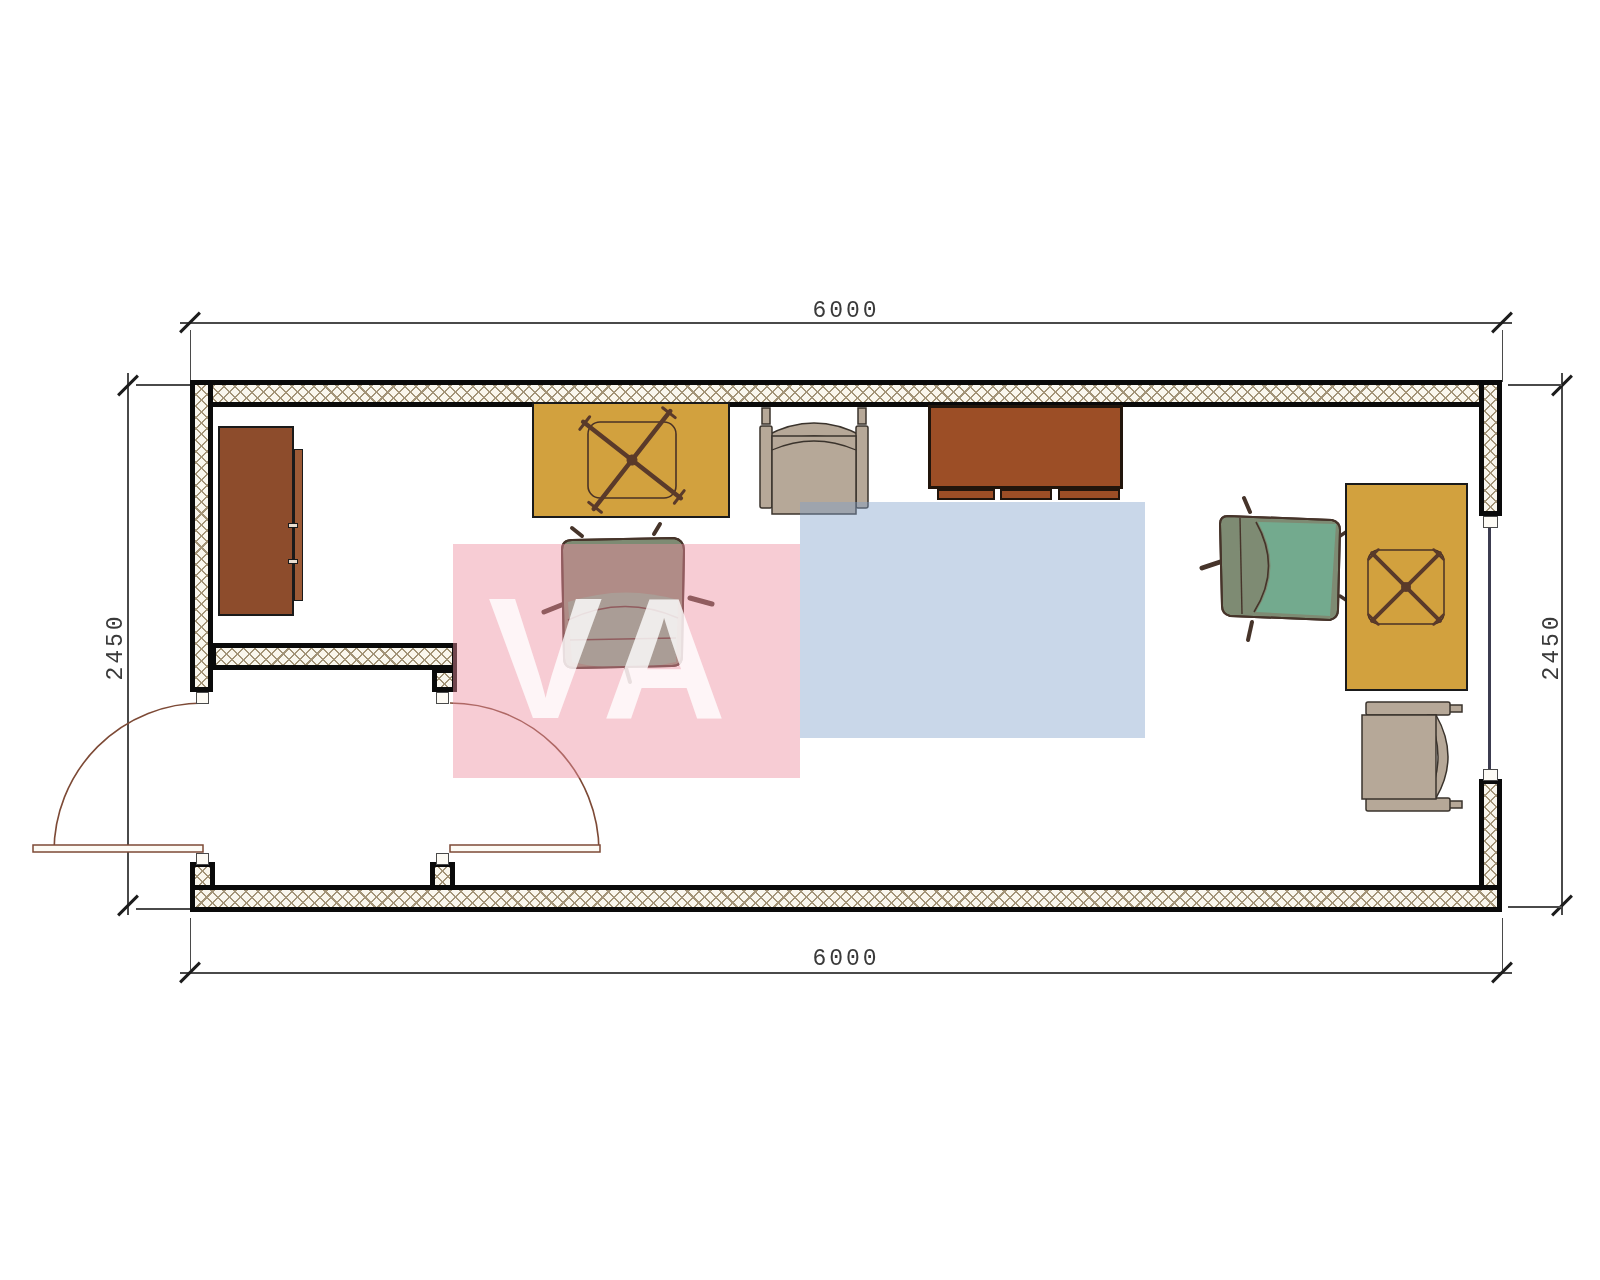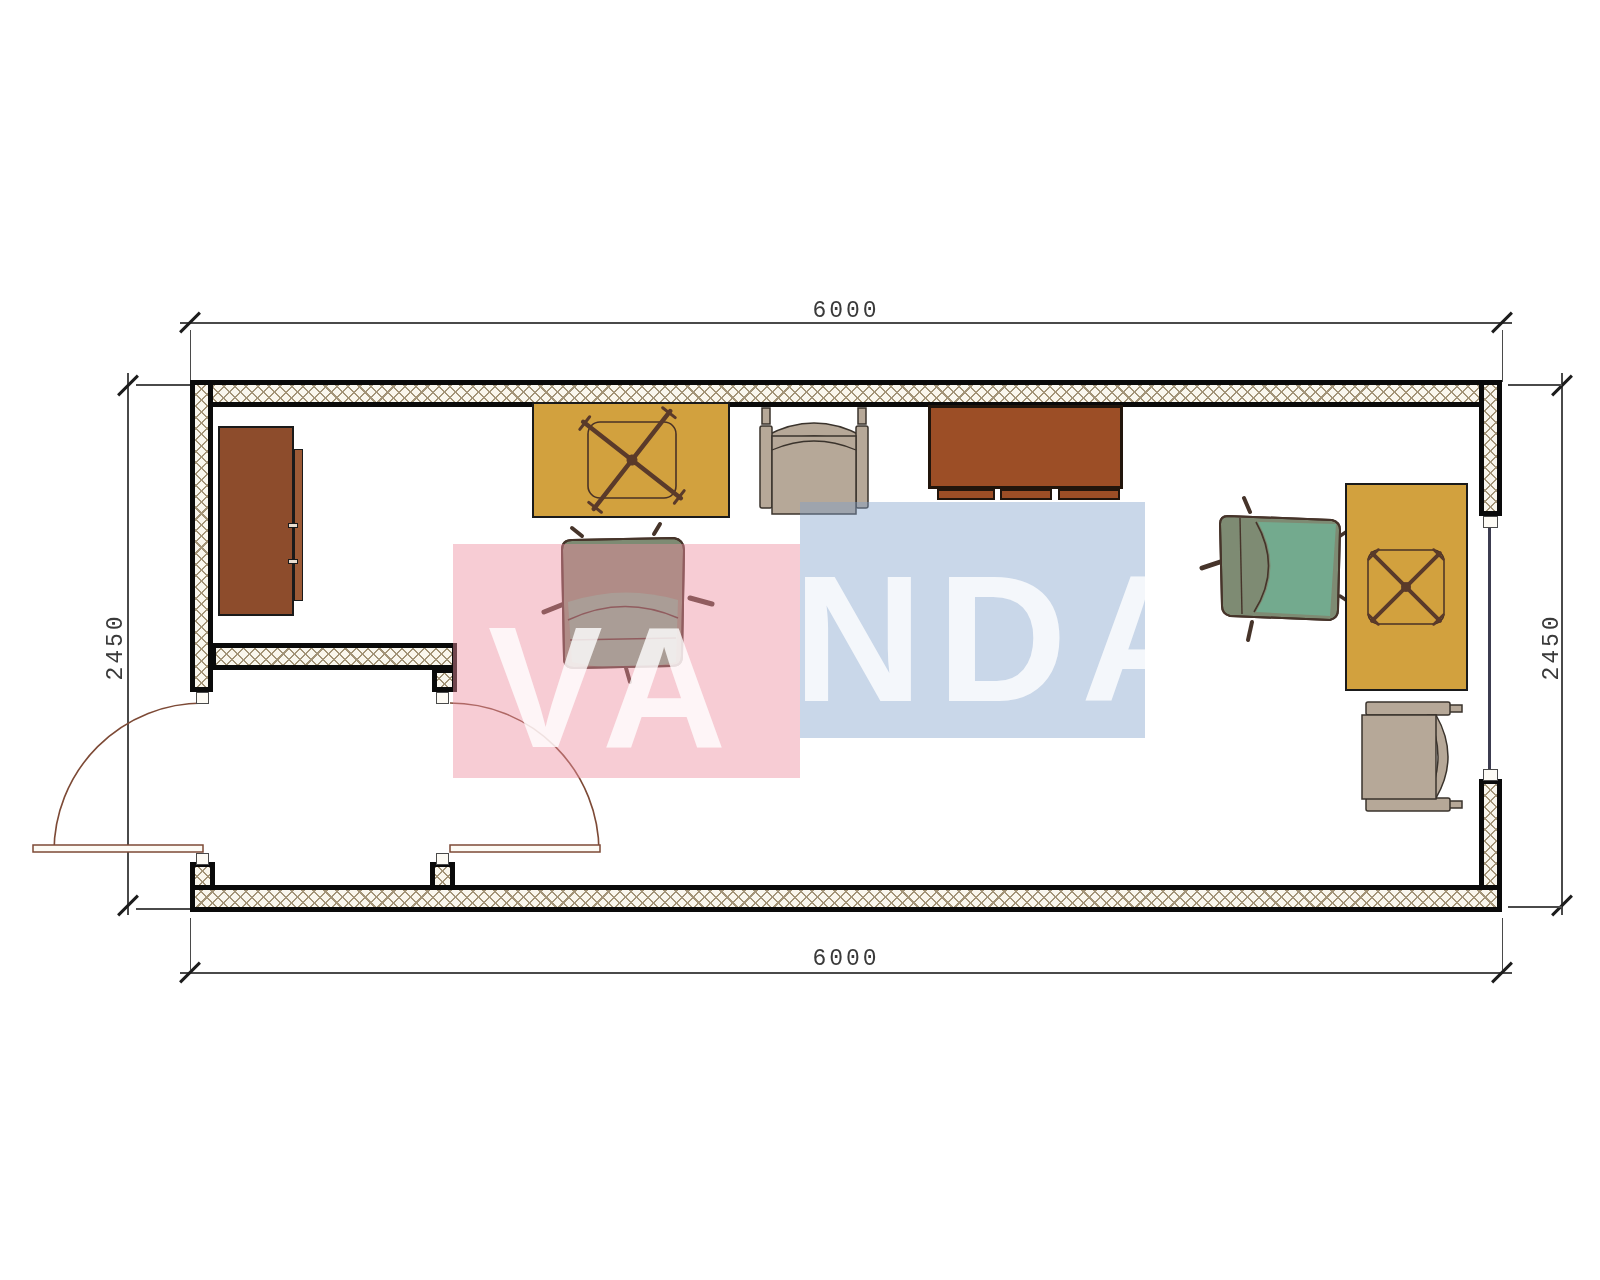--- a/index.html
+++ b/index.html
@@ -179,16 +179,15 @@
     <rect x="104" y="7" width="14" height="7" fill="#b6a898" stroke="#3a332c" stroke-width="1.5"></rect>
     <rect x="104" y="103" width="14" height="7" fill="#b6a898" stroke="#3a332c" stroke-width="1.5"></rect>
     <rect x="22" y="4" width="84" height="13" rx="2" fill="#b6a898" stroke="#3a332c" stroke-width="1.5"></rect>
     <rect x="22" y="100" width="84" height="13" rx="2" fill="#b6a898" stroke="#3a332c" stroke-width="1.5"></rect>
     <path d="M92,17 Q116,59 92,100 L84,100 Q104,59 84,17 Z" fill="#b6a898" stroke="#3a332c" stroke-width="1.5"></path>
     <rect x="18" y="17" width="74" height="84" fill="#b6a898" stroke="#3a332c" stroke-width="1.5"></rect>
   </svg>
 
   <div class="wm wm-pink" style="left:453px;top:544px;width:347px;height:234px;"></div>
   <div class="wm wm-blue" style="left:800px;top:502px;width:345px;height:236px;"></div>
-  <div class="wm-text" style="left:488px;top:601px;font-size:172px;letter-spacing:12px;">VA</div>
-  <div class="wm-text" style="left:793px;top:549px;font-size:180px;letter-spacing:14px;">NDA</div>
+  <div class="wm-text" style="left:488px;top:572px;font-size:172px;letter-spacing:12px;">VA</div>
 
 </div>
 
 </body></html>

